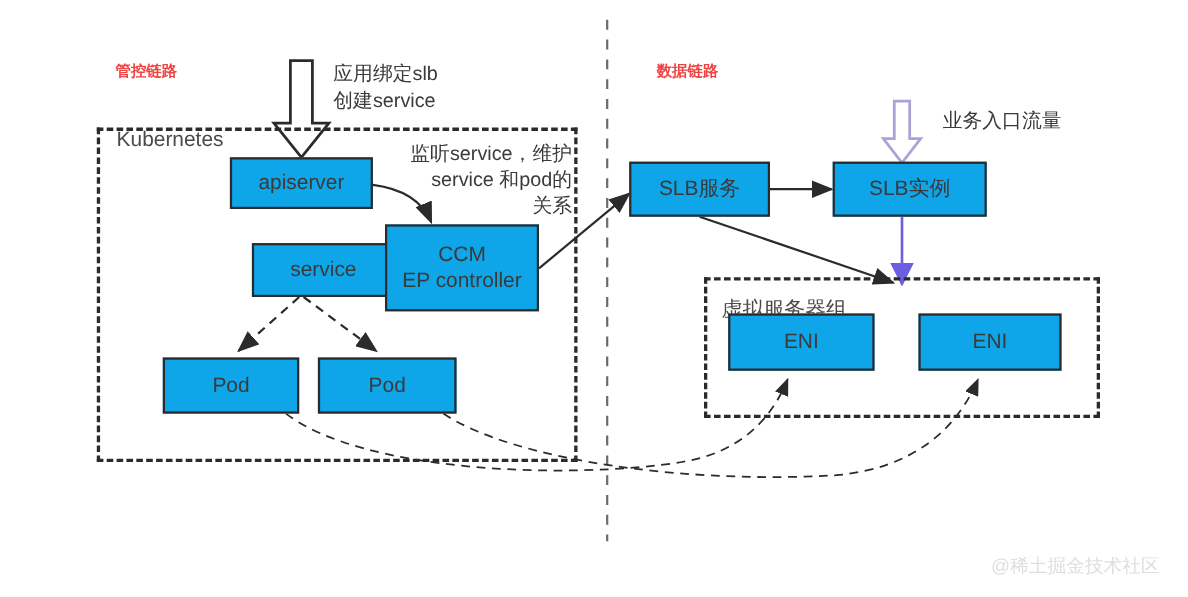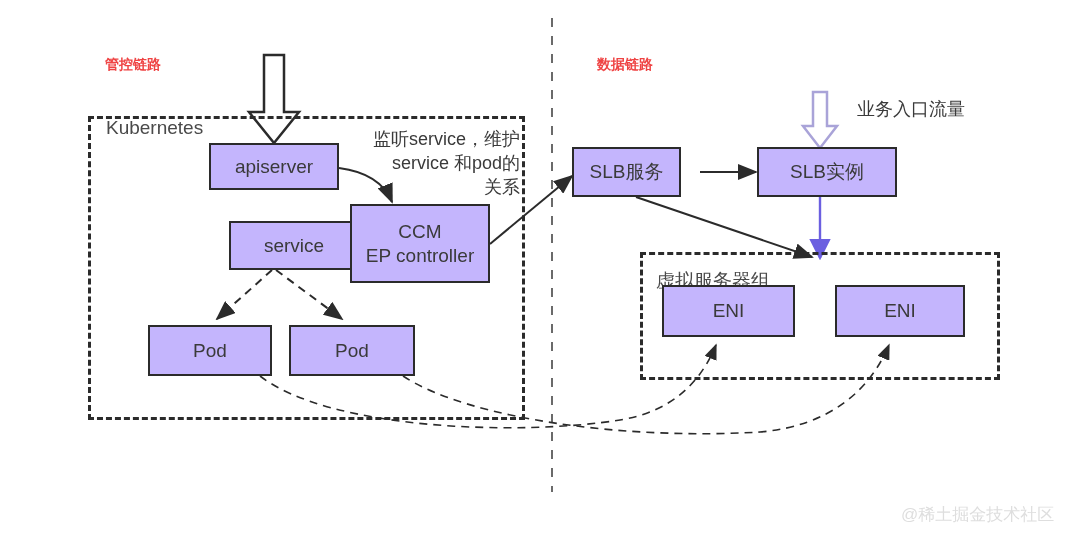--- a/index.html
+++ b/index.html
@@ -20,21 +20,21 @@
     left: 0;
     top: 0;
     width: 1080px;
     height: 543px;
     pointer-events: none;
   }
   .node {
     position: absolute;
     box-sizing: border-box;
     border: 2.5px solid #2b2b2b;
-    background: #c4b5fd;
+    background: #0ea5e9;
     display: flex;
     align-items: center;
     justify-content: center;
     flex-direction: column;
     color: #3a3a3a;
     font-size: 19px;
     line-height: 1.22;
     text-align: center;
     white-space: pre-line;
   }
@@ -116,37 +116,39 @@
 
   <div class="group-box" style="left:88px; top:116px; width:437px; height:304px;"></div>
   <div class="group-label" style="left:106px; top:117px;">Kubernetes</div>
 
   <div class="group-box" style="left:640px; top:252px; width:360px; height:128px;"></div>
   <div class="group-label" style="left:656px; top:257px;margin-top:11px;">虚拟服务器组</div>
 
   <div class="section-title" style="left:105px; top:56px;">管控链路</div>
   <div class="section-title" style="left:597px; top:56px;">数据链路</div>
 
+  <div class="annotation" style="left:303px; top:56px;">应用绑定slb
+创建service</div>
   <div class="annotation" style="left:350px; top:128px; text-align:right; width:170px;">监听service，维护
 service 和pod的
 关系</div>
   <div class="annotation" style="left:857px; top:98px;">业务入口流量</div>
 
   <div class="node" style="left:209px; top:143px; width:130px; height:47px;">apiserver</div>
 
   <div class="node" style="left:209px; top:221px; width:130px; height:49px;margin-left:20px;">service</div>
 
   <div class="node" style="left:350px; top:204px; width:140px; height:79px;">CCM
 EP controller</div>
 
   <div class="node" style="left:148px; top:325px; width:124px; height:51px;">Pod</div>
 
   <div class="node" style="left:289px; top:325px; width:126px; height:51px;">Pod</div>
 
-  <div class="node" style="left:572px; top:147px; width:109px; height:50px;">SLB服务</div>
+  <div class="node" style="left:572px; top:147px; width:128px; height:50px;">SLB服务</div>
 
   <div class="node" style="left:757px; top:147px; width:140px; height:50px;">SLB实例</div>
 
   <div class="node" style="left:662px; top:285px; width:133px; height:52px;">ENI</div>
 
   <div class="node" style="left:835px; top:285px; width:130px; height:52px;">ENI</div>
 
   <div class="watermark" style="left:901px; top:503px;">@稀土掘金技术社区</div>
 
 </div>

